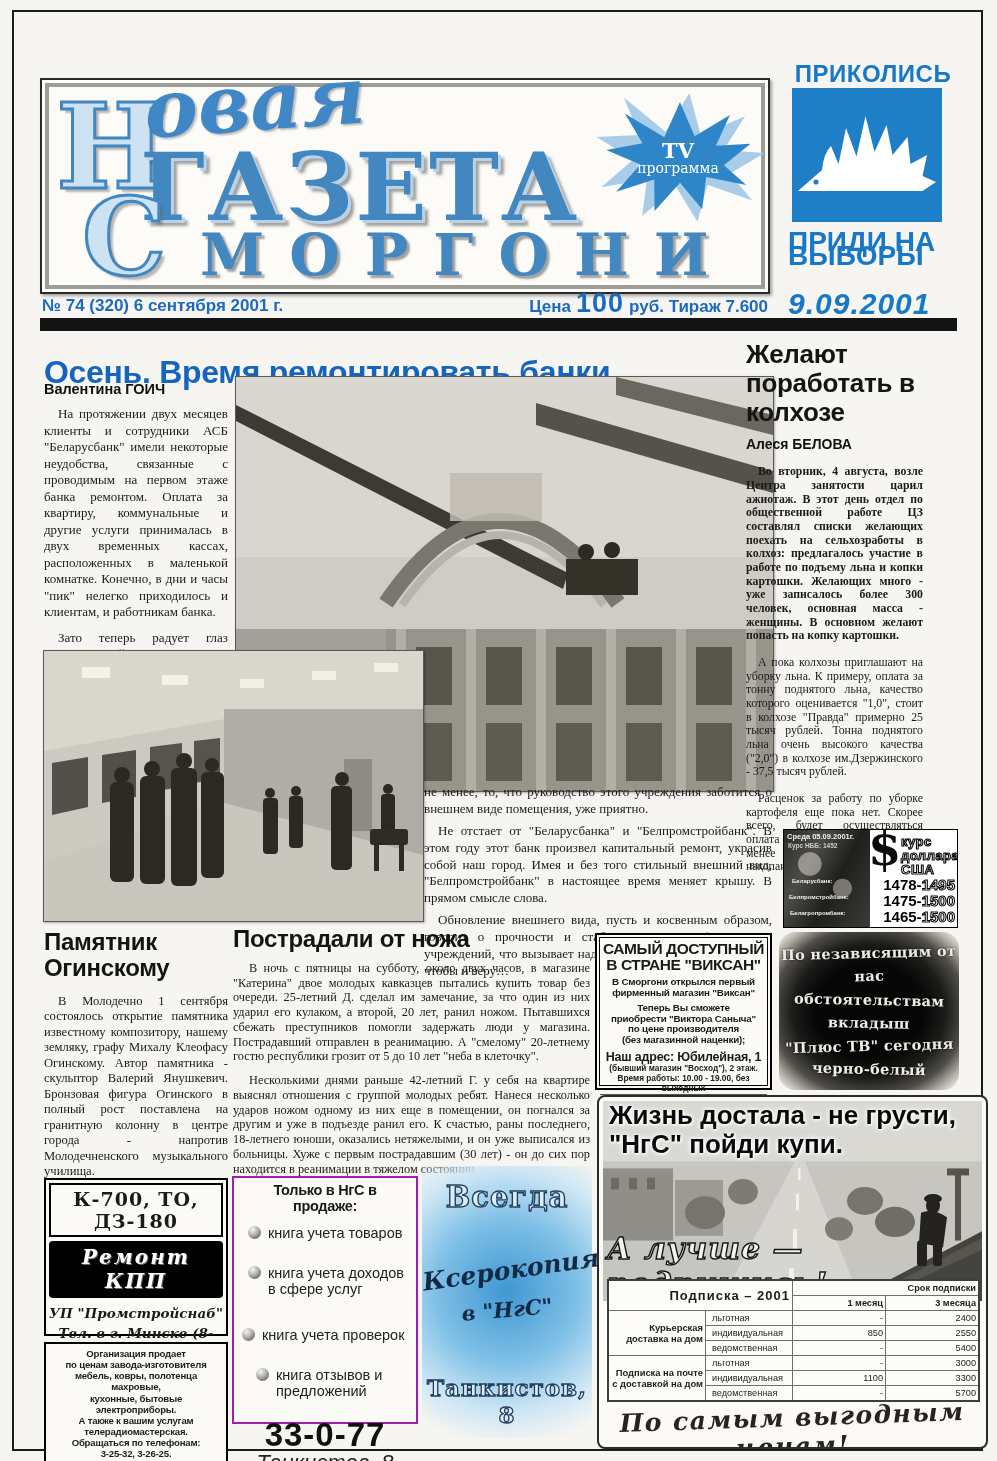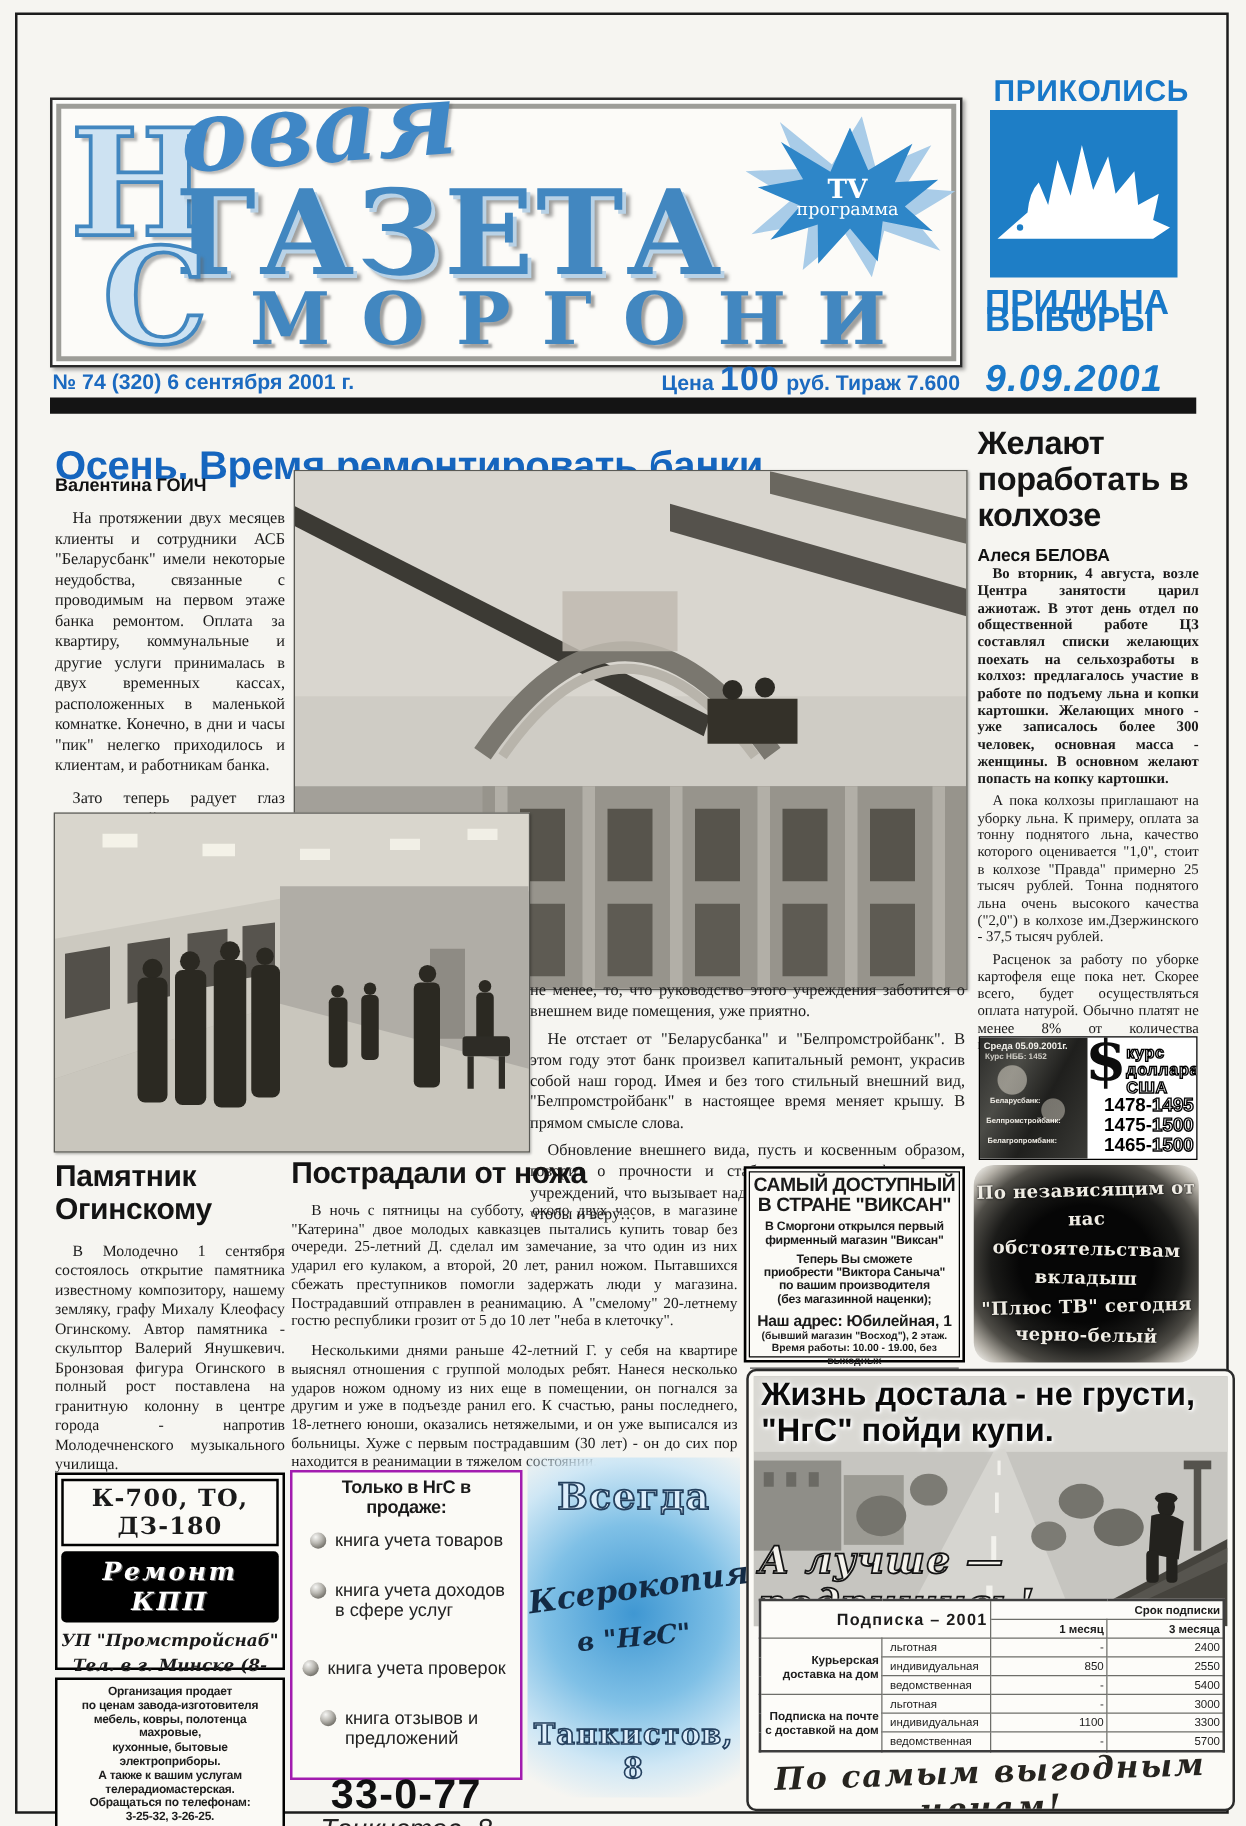--- a/index.html
+++ b/index.html
@@ -60,24 +60,24 @@
 
   .sec-head{font-family:"Liberation Sans",sans-serif;font-weight:800;color:#141414;line-height:1.08;letter-spacing:-.3px;}
   .monument{position:absolute;left:44px;top:929px;width:184px;}
   .monument .sec-head{font-size:24px;}
   .monument .bodyp{margin-top:13px;font-size:12.6px;line-height:1.23;}
   .knife{position:absolute;left:233px;top:926px;width:357px;}
   .knife .sec-head{font-size:24px;}
   .knife .bodyp{margin-top:9px;font-size:12.3px;line-height:1.2;}
   .knife .ind{text-indent:16px;}
 
-  .kolkhoz{position:absolute;left:782px;top:340px;width:177px;}
+  .kolkhoz{position:absolute;left:746px;top:340px;width:177px;}
   .kolkhoz .sec-head{font-size:26px;line-height:1.12;}
   .kolkhoz .byline{margin-top:9px;font-size:14px;}
-  .kolkhoz .bodyp{font-size:11.8px;line-height:1.16;margin-top:0;margin-bottom:4px;}
+  .kolkhoz .bodyp{font-size:11.8px;line-height:1.16;margin-top:13px;margin-bottom:4px;}
   .kolkhoz .ind{text-indent:12px;}
   .bold-p{font-weight:700;}
 
   
   .photo{border:1px solid #5a5a55;background:#c9c7c0;box-shadow:1px 1px 2px rgba(0,0,0,.3);}
   .photo-main{position:absolute;left:235px;top:376px;width:537px;height:414px;}
   .photo-inset{position:absolute;left:43px;top:650px;width:379px;height:270px;z-index:5;}
   .photo svg{display:block;width:100%;height:100%;}
 
   
@@ -343,21 +343,21 @@
     <p class="bodyp ind">Несколькими днями раньше 42-летний Г. у себя на квартире выяснял отношения с группой молодых ребят. Нанеся несколько ударов ножом одному из них еще в помещении, он погнался за другим и уже в подъезде ранил его. К счастью, раны последнего, 18-летнего юноши, оказались нетяжелыми, и он уже выписался из больницы. Хуже с первым пострадавшим (30 лет) - он до сих пор находится в реанимации в тяжелом состоянии.</p>
   </div>
 
   <div class="viksan">
     <div class="vx-t">САМЫЙ ДОСТУПНЫЙ</div>
     <div class="vx-t">В СТРАНЕ "ВИКСАН"</div>
     <div class="vx-b vx-gap">В Сморгони открылся первый</div>
     <div class="vx-b">фирменный магазин "Виксан"</div>
     <div class="vx-b vx-gap">Теперь Вы сможете</div>
     <div class="vx-b">приобрести "Виктора Саныча"</div>
-    <div class="vx-b">по вашим производителя</div>
+    <div class="vx-b">по цене производителя</div>
     <div class="vx-b">(без магазинной наценки);</div>
     <div class="vx-addr">Наш адрес: Юбилейная, 1</div>
     <div class="vx-small">(бывший магазин "Восход"), 2 этаж.</div>
     <div class="vx-small">Время работы: 10.00 - 19.00, без выходных</div>
     <div class="vx-lic">лиц. 26036 от 9.08.01 до 9.09.06 Минск. Горисполком</div>
   </div>
 
   <div class="plustv">
     <div class="ptv-line r1">По независящим от нас</div>
     <div class="ptv-line r2">обстоятельствам вкладыш</div>

